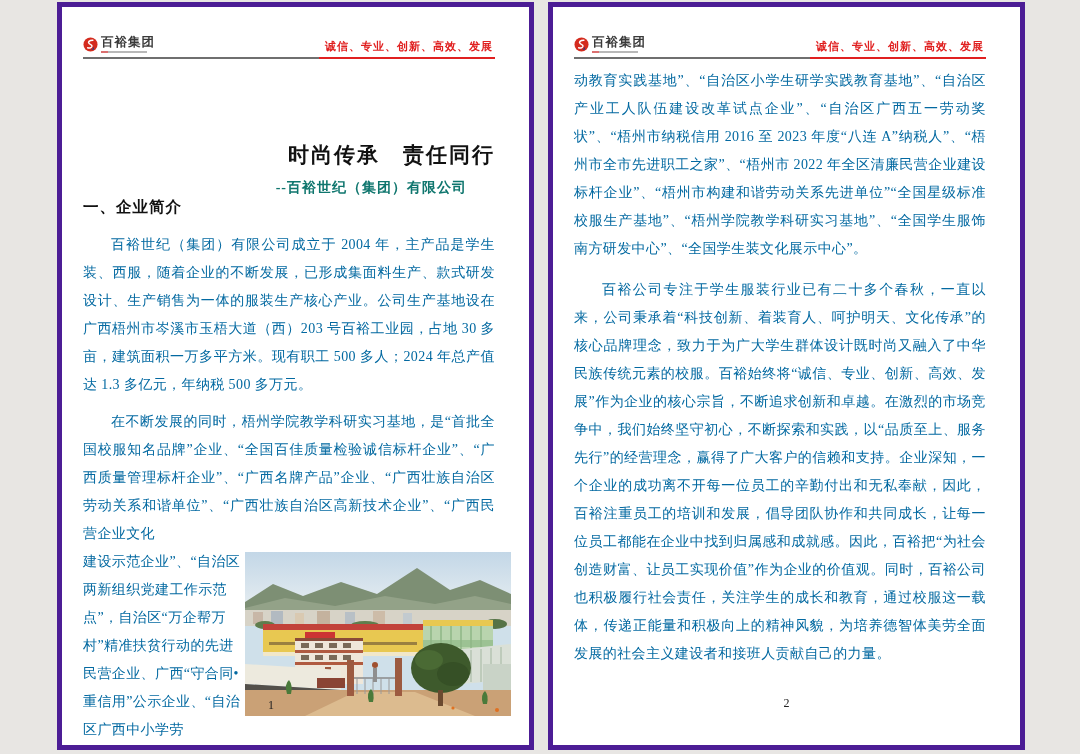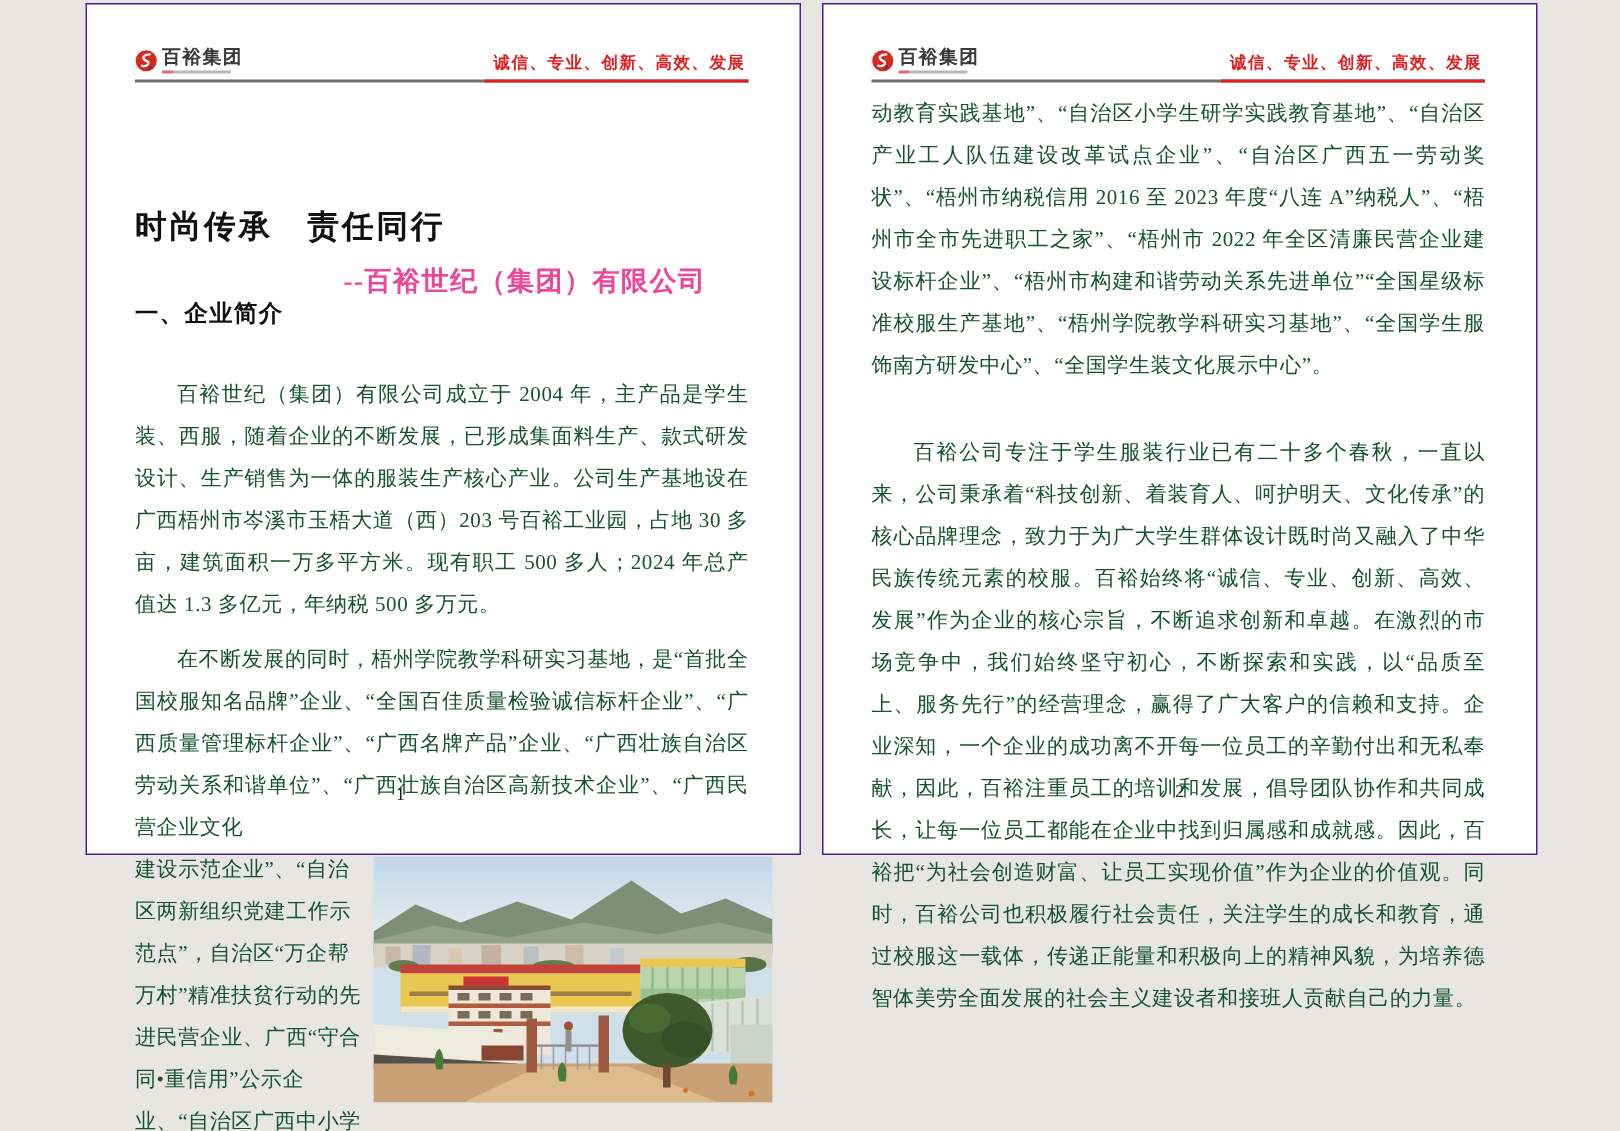--- a/index.html
+++ b/index.html
@@ -4,23 +4,23 @@
 <style>
   * { margin:0; padding:0; box-sizing:border-box; }
   html,body { width:1080px; height:754px; }
   body {
     background:#e8e6e3;
     font-family:"Liberation Serif","DejaVu Serif",serif;
     position:relative;
     overflow:hidden;
   }
   .page {
-    position:absolute; top:2px; width:477px; height:568px;
-    background:#ffffff; border:1px solid #4c1d95;
-    padding:28px 34px 0 32px;
+    position:absolute; top:2px; width:477px; height:748px;
+    background:#ffffff; border:5px solid #4c1d95;
+    padding:28px 34px 0 21px;
   }
   #page1 { left:57px; }
   #page2 { left:548px; }
 
   
   .page-header {
     position:relative; height:24px;
     border-bottom:2px solid #6f6f6f;
     display:flex; justify-content:space-between; align-items:flex-end;
   }
@@ -36,38 +36,38 @@
     background:linear-gradient(to right,#c33 0 7px,#9a9a9a 7px 100%); opacity:.7; }
   .motto {
     font-size:11px; font-weight:bold; color:#e02020;
     letter-spacing:1px; line-height:18px;
     border-bottom:2px solid #e02020; margin-bottom:-2px;
     padding:0 2px 2px 6px;
   }
 
   
   .doc-title {
-    margin-top:82px; text-align:left;
+    margin-top:82px; text-align:right;
     font-size:21px; font-weight:bold; color:#111; letter-spacing:2px;
   }
   .doc-subtitle {
     margin-top:10px; text-align:right; padding-right:28px;
-    font-size:18px; font-weight:bold; color:#ec4899; letter-spacing:1px;
+    font-size:14px; font-weight:bold; color:#0f766e; letter-spacing:1px;
   }
   .section-heading {
     font-size:15.5px; font-weight:bold; color:#111; letter-spacing:1px;
   }
   #page2 .section-heading { margin-top:20px; }
   .para, .para-inline {
-    font-size:14px; line-height:28px; color:#14532d;
+    font-size:14px; line-height:28px; color:#0369a1;
     text-align:justify; letter-spacing:0.4px;
   }
   .para { margin-top:9px; }
   .indent { text-indent:2em; }
-  .first-after-heading { margin-top:30px; }
+  .first-after-heading { margin-top:13px; }
   .cont { margin-top:8px; text-indent:0; }
 
   
   .wrap-block { margin-top:0; overflow:visible; }
   .photo {
     float:right; width:266px; height:164px;
     margin:4px -16px 4px 4px;
     background:#cfe0ea;
   }
   .photo svg { display:block; width:100%; height:100%; }

